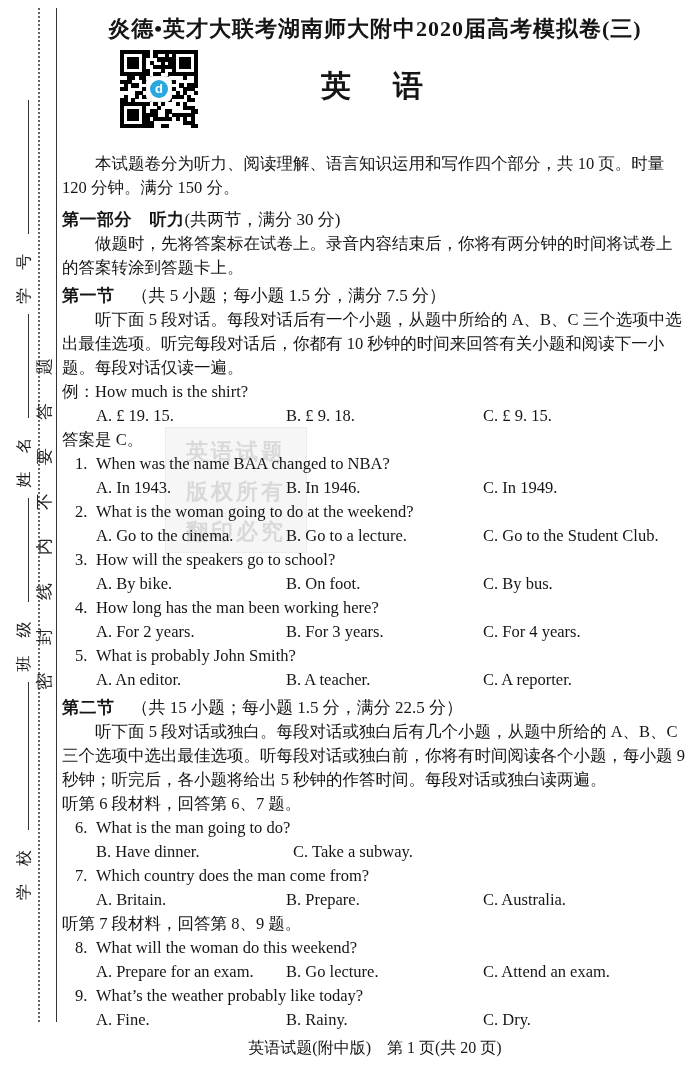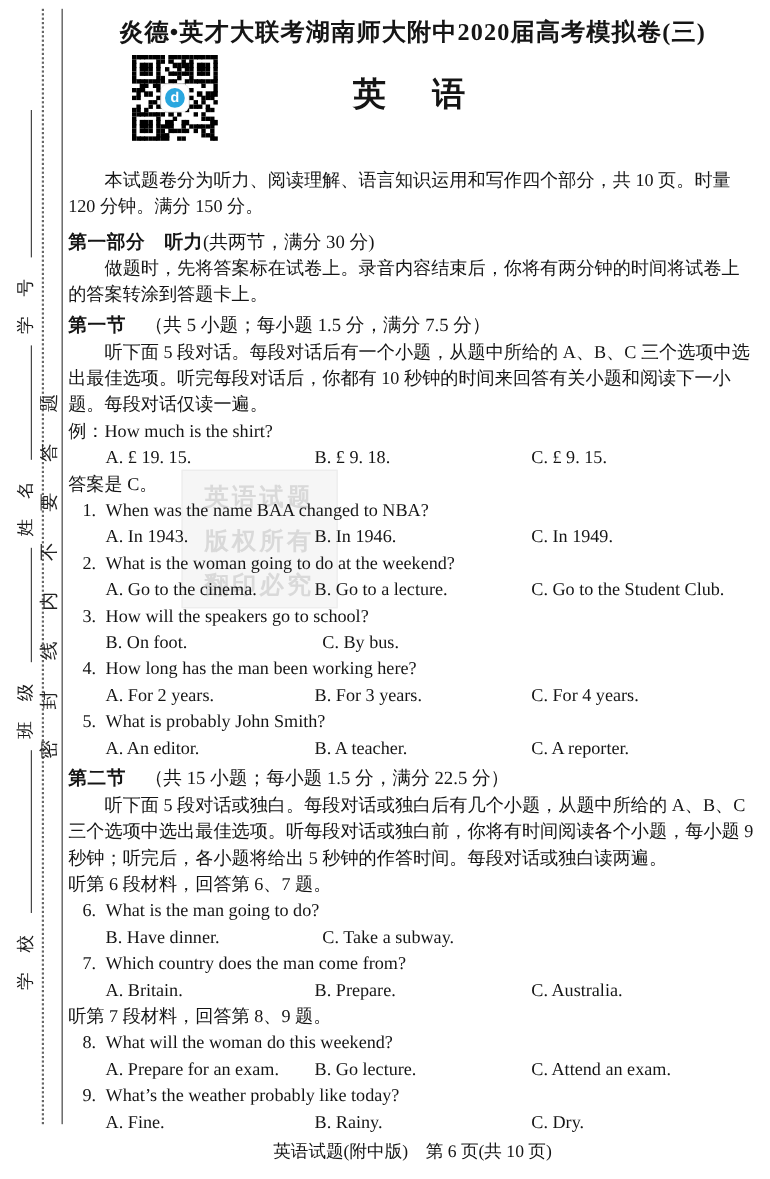--- a/index.html
+++ b/index.html
@@ -390,20 +390,21 @@
     <span class="opt-a">A. Go to the cinema.</span>
     <span class="opt-b">B. Go to a lecture.</span>
     <span class="opt-c">C. Go to the Student Club.</span>
   </div>
 
   <div class="q">
     <span class="qnum">3.</span>
     <span>How will the speakers go to school?</span>
   </div>
   <div class="opts">
+    <span class="opt-a">A. By bike.</span>
     <span class="opt-b">B. On foot.</span>
     <span class="opt-c">C. By bus.</span>
   </div>
 
   <div class="q">
     <span class="qnum">4.</span>
     <span>How long has the man been working here?</span>
   </div>
   <div class="opts">
     <span class="opt-a">A. For 2 years.</span>
@@ -464,13 +465,13 @@
     <span>What’s the weather probably like today?</span>
   </div>
   <div class="opts">
     <span class="opt-a">A. Fine.</span>
     <span class="opt-b">B. Rainy.</span>
     <span class="opt-c">C. Dry.</span>
   </div>
 
 </div>
 
-<div class="footer">英语试题(附中版)　第 6 页(共 10 页)</div>
+<div class="footer">英语试题(附中版)　第 1 页(共 20 页)</div>
 
 </body></html>

